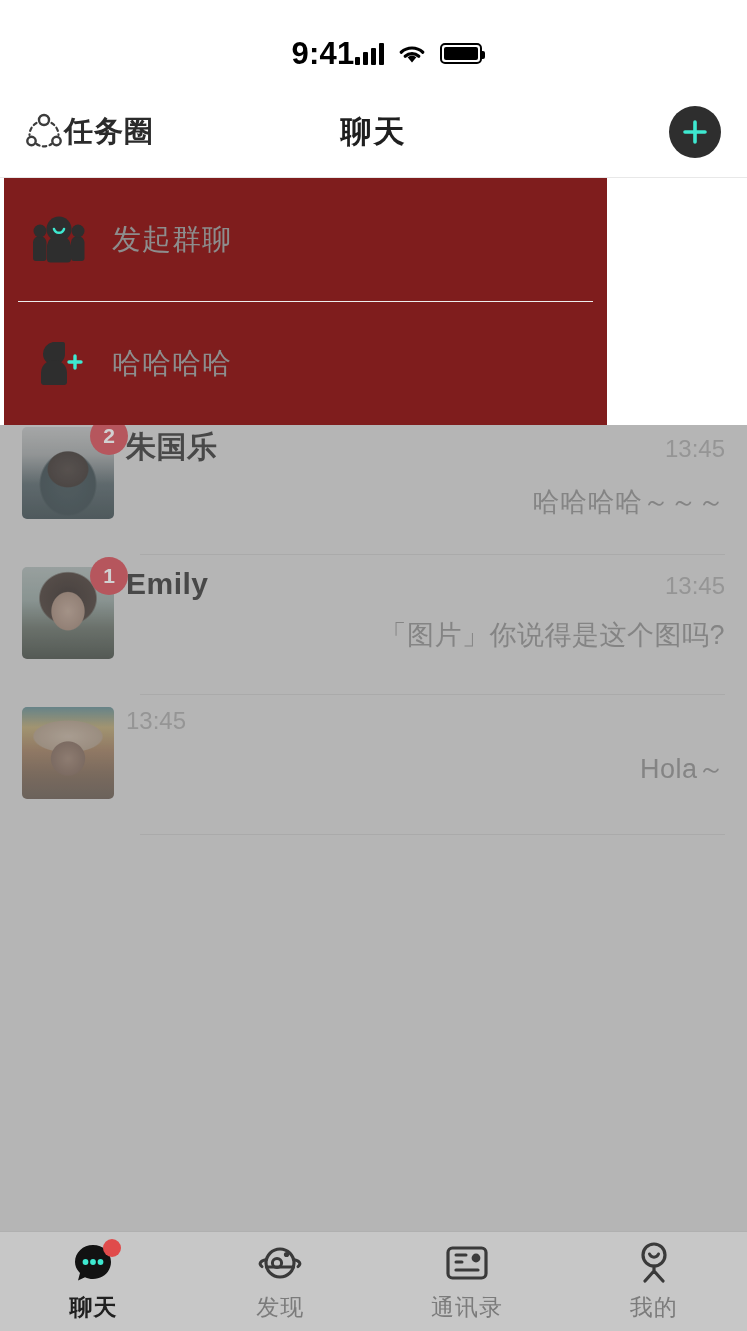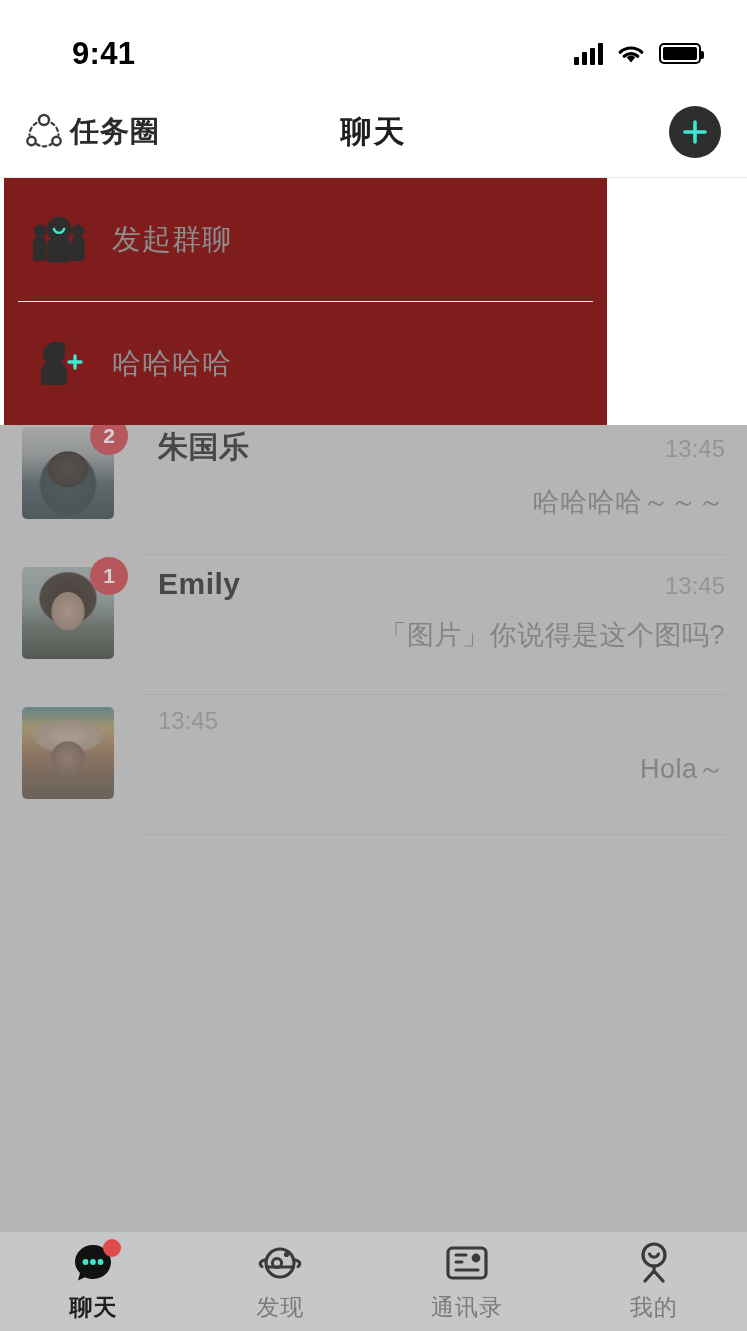--- a/index.html
+++ b/index.html
@@ -14,21 +14,21 @@
     width: 747px; height: 1331px;
     background: #ffffff;
     overflow: hidden;
   }
 
   
   .status-bar {
     position: absolute; top: 0; left: 0;
     width: 747px; height: 86px;
     display: flex; align-items: center;
-    justify-content: space-between;
+    justify-content: center;
     padding: 15px 46px 0 0;
     z-index: 60;
     background: #ffffff;
   }
   .status-time {
     font-size: 31px; font-weight: 600;
     color: #000; letter-spacing: 0.3px;
     margin-left: 72px;
     padding-top: 6px;
   }
@@ -55,21 +55,21 @@
 
   
   .nav-bar {
     position: absolute; top: 86px; left: 0;
     width: 747px; height: 92px;
     background: #ffffff;
     display: flex; align-items: center;
     z-index: 60;
   }
   .nav-left {
-    display: flex; align-items: center; gap: 6px;
+    display: flex; align-items: center; gap: 0;
     margin-left: 24px;
   }
   .nav-left-label {
     font-size: 29px; font-weight: 700; color: #2b2b2b;
     letter-spacing: 1px;
   }
   .nav-title {
     position: absolute; left: 0; right: 0; top: 0; bottom: 0;
     display: flex; align-items: center; justify-content: center;
     font-size: 31px; font-weight: 700; color: #1f1f1f;
@@ -136,21 +136,21 @@
     filter: saturate(0.55) brightness(0.95);
   }
   .badge {
     position: absolute; top: -10px; right: -14px;
     min-width: 38px; height: 38px; border-radius: 19px;
     background: #c9404a;
     color: #f0f0f0; font-size: 21px; font-weight: 600;
     display: flex; align-items: center; justify-content: center;
     padding: 0 8px;
   }
-  .chat-main { flex: 1; margin-left: 44px; position: relative; padding-top: 12px; }
+  .chat-main { flex: 1; margin-left: 12px; position: relative; padding-top: 12px; }
   .chat-top { display: flex; align-items: baseline; justify-content: space-between; }
   .chat-name {
     font-size: 30px; font-weight: 700; color: #2c2c2c;
     letter-spacing: 0.5px;
   }
   .chat-time { font-size: 24px; color: #9a9a9a; }
   .chat-msg {
     margin-top: 16px;
     font-size: 27px; color: #828282; letter-spacing: 0.5px; text-align: right;
   }

